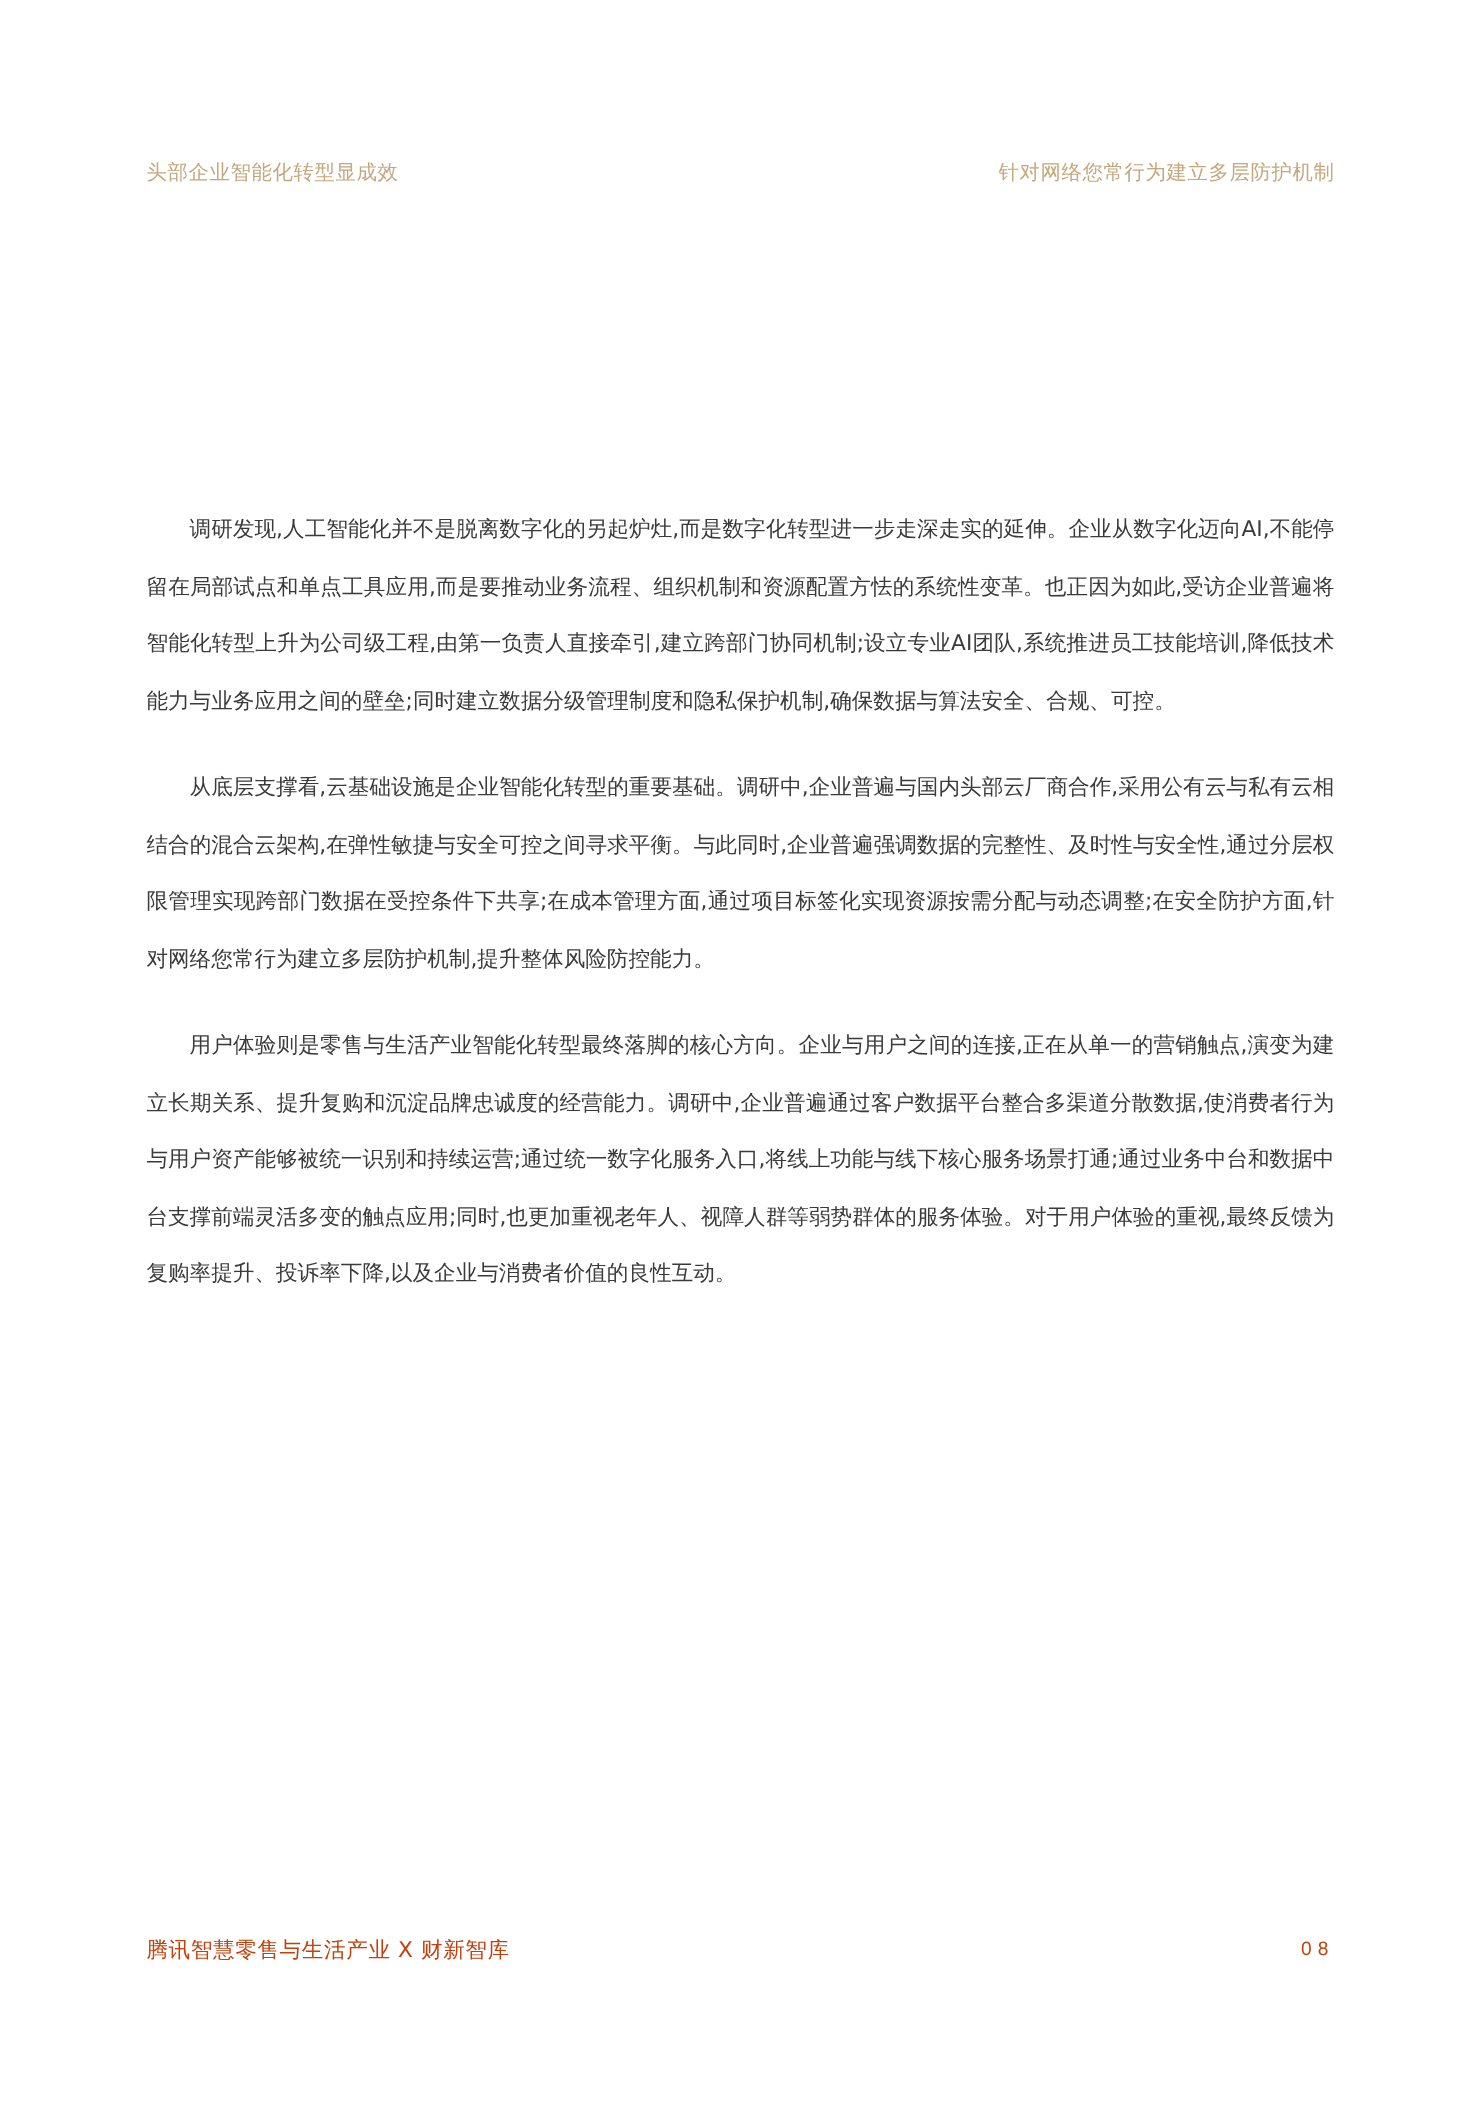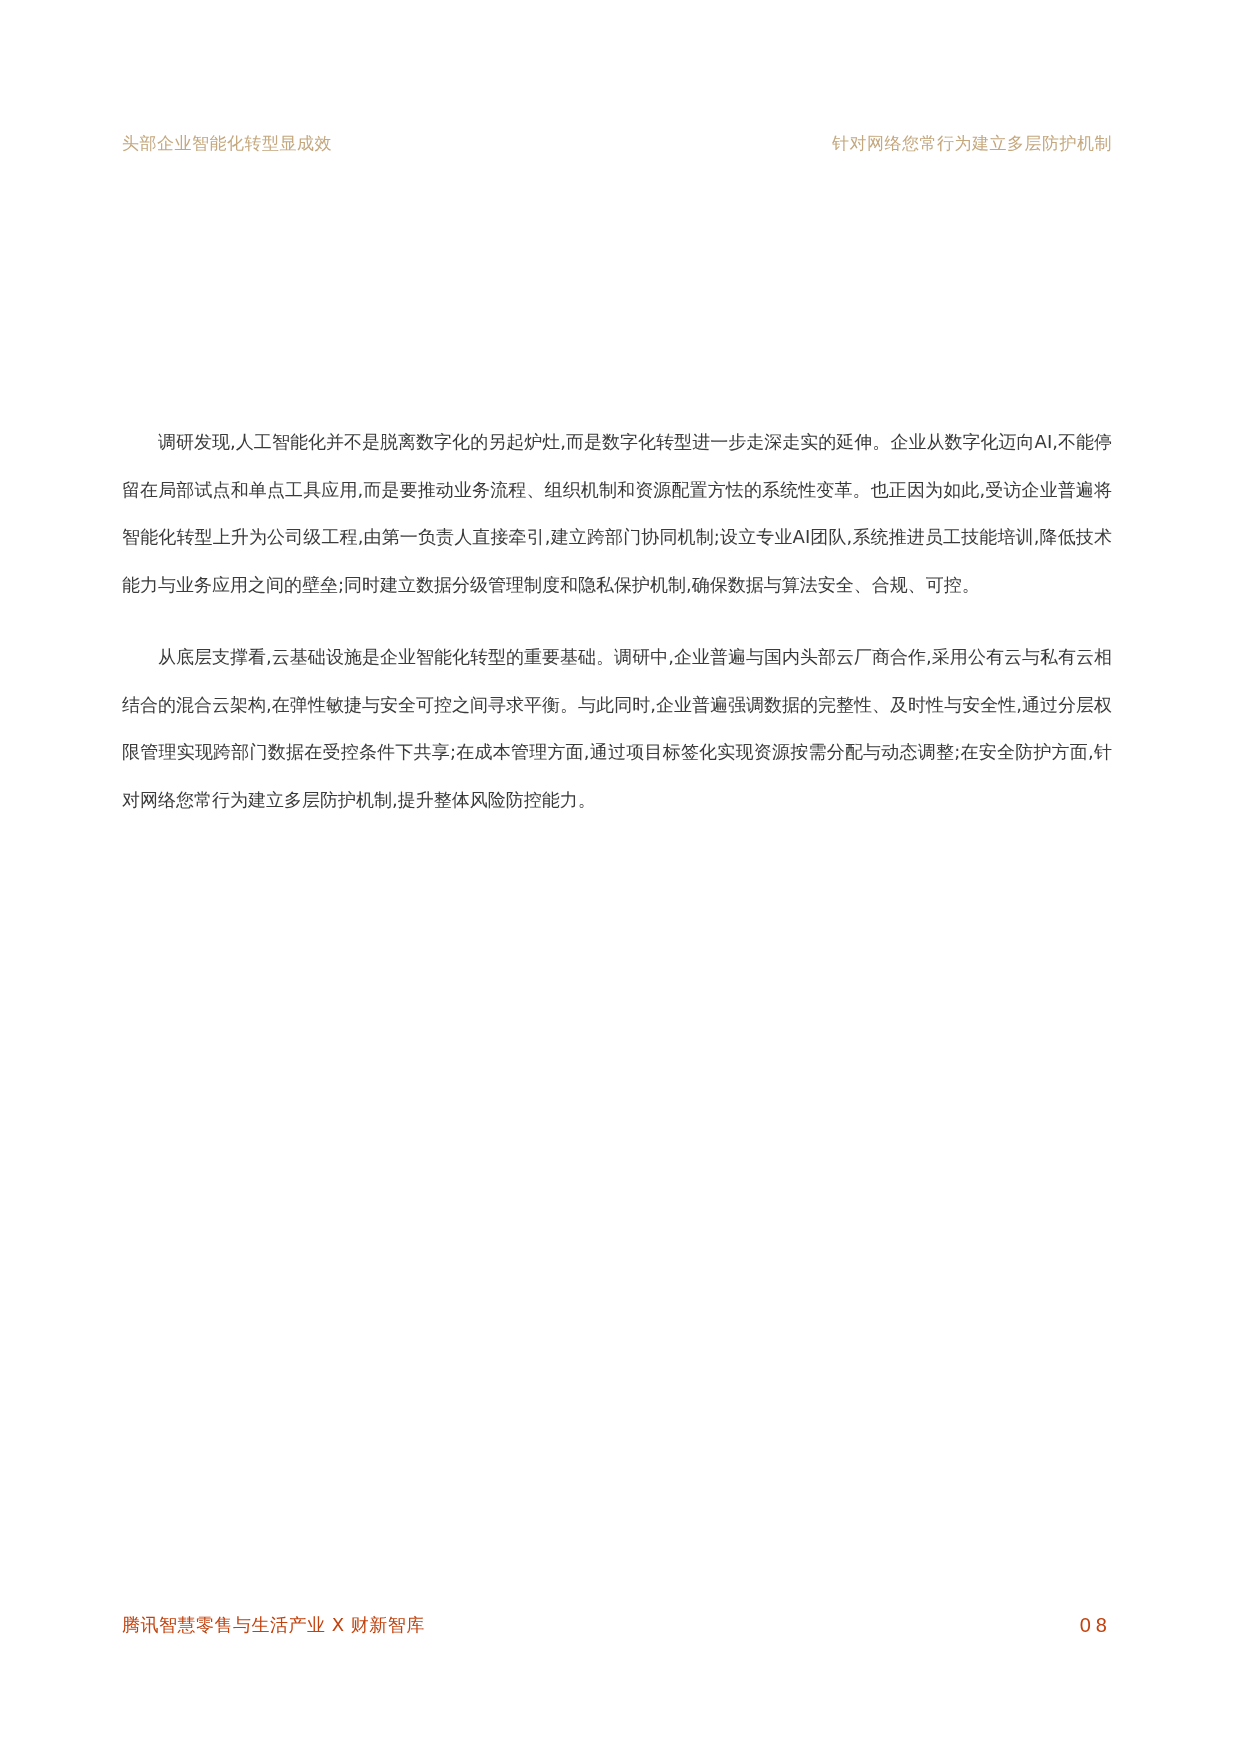--- a/index.html
+++ b/index.html
@@ -58,36 +58,37 @@
       display: flex;
       justify-content: space-between;
       align-items: center;
       color: #c2410c;
       font-size: 18px;
       letter-spacing: 0.5px;
     }
     .page-number {
       letter-spacing: 5px;
       font-family: "Liberation Sans", sans-serif;
-      font-size: 20px;
+      font-size: 16px;
     }
   </style>
 </head>
 <body>
 
 <div class="page">
 
   <div class="running-header">
     <span>头部企业智能化转型显成效</span>
     <span>针对网络您常行为建立多层防护机制</span>
   </div>
 
   <div class="body-text">
     <p>调研发现,人工智能化并不是脱离数字化的另起炉灶,而是数字化转型进一步走深走实的延伸。企业从数字化迈向AI,不能停留在局部试点和单点工具应用,而是要推动业务流程、组织机制和资源配置方怯的系统性变革。也正因为如此,受访企业普遍将智能化转型上升为公司级工程,由第一负责人直接牵引,建立跨部门协同机制;设立专业AI团队,系统推进员工技能培训,降低技术能力与业务应用之间的壁垒;同时建立数据分级管理制度和隐私保护机制,确保数据与算法安全、合规、可控。</p>
     <p>从底层支撑看,云基础设施是企业智能化转型的重要基础。调研中,企业普遍与国内头部云厂商合作,采用公有云与私有云相结合的混合云架构,在弹性敏捷与安全可控之间寻求平衡。与此同时,企业普遍强调数据的完整性、及时性与安全性,通过分层权限管理实现跨部门数据在受控条件下共享;在成本管理方面,通过项目标签化实现资源按需分配与动态调整;在安全防护方面,针对网络您常行为建立多层防护机制,提升整体风险防控能力。</p>
+    <p>用户体验则是零售与生活产业智能化转型最终落脚的核心方向。企业与用户之间的连接,正在从单一的营销触点,演变为建立长期关系、提升复购和沉淀品牌忠诚度的经营能力。调研中,企业普遍通过客户数据平台整合多渠道分散数据,使消费者行为与用户资产能够被统一识别和持续运营;通过统一数字化服务入口,将线上功能与线下核心服务场景打通;通过业务中台和数据中台支撑前端灵活多变的触点应用;同时,也更加重视老年人、视障人群等弱势群体的服务体验。对于用户体验的重视,最终反馈为复购率提升、投诉率下降,以及企业与消费者价值的良性互动。</p>
   </div>
 
   <div class="running-footer">
     <span>腾讯智慧零售与生活产业 X 财新智库</span>
     <span class="page-number">08</span>
   </div>
 
 </div>
 
 </body></html>

